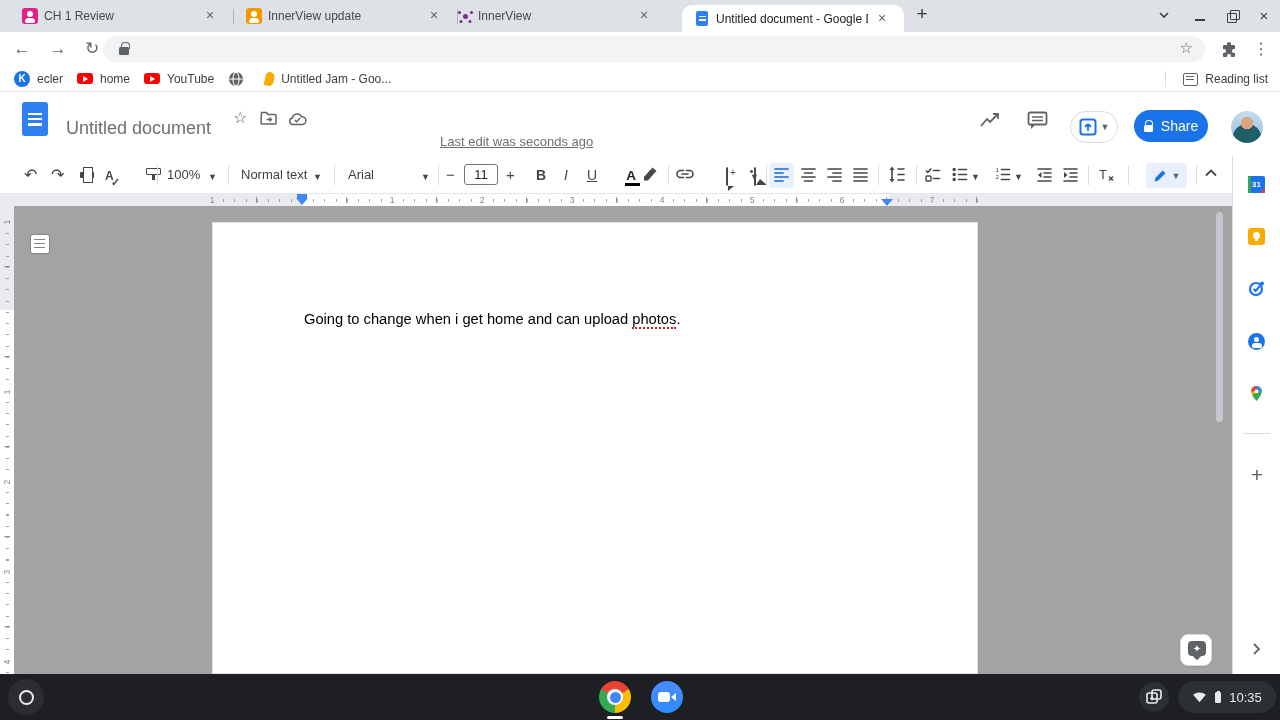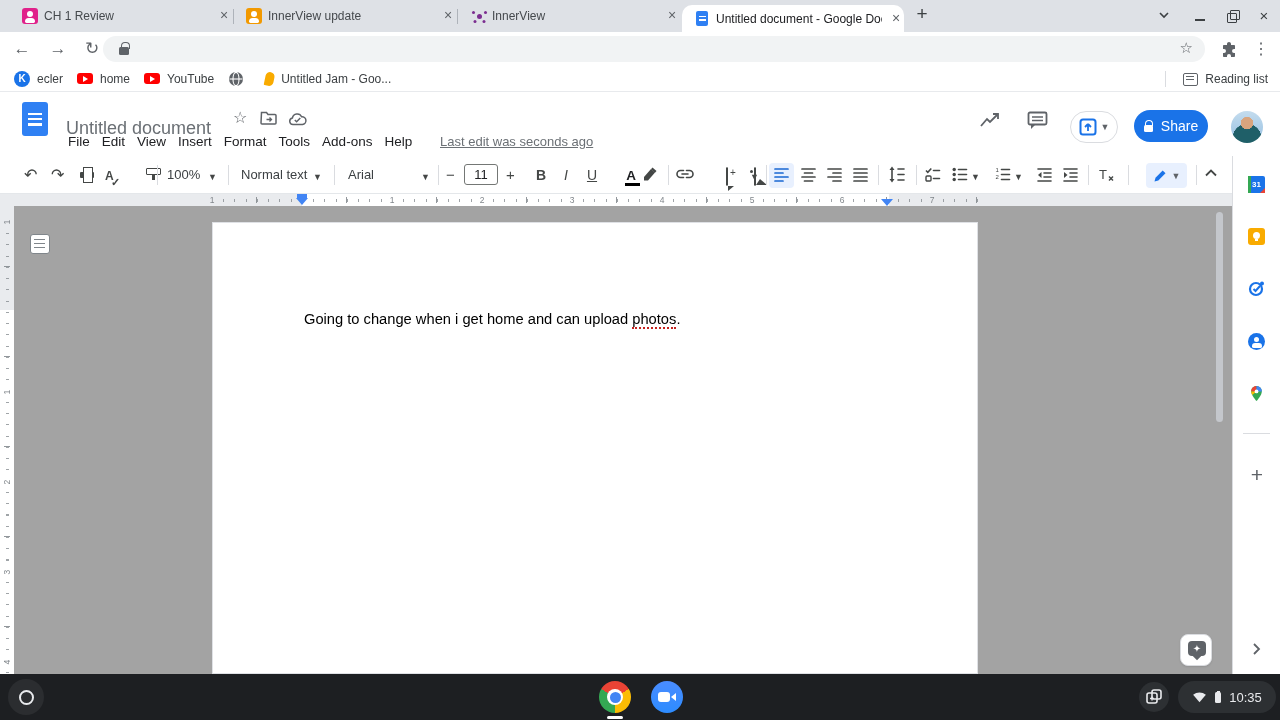--- a/index.html
+++ b/index.html
@@ -1,21 +1,21 @@
 <!DOCTYPE html>
 <html><head>
 <meta charset="utf-8">
 <style>
   * { margin:0; padding:0; box-sizing:border-box; }
   html,body { width:1280px; height:720px; overflow:hidden; font-family:"Liberation Sans",sans-serif; background:#fff; }
   body { position:relative; }
 
   
   #tabstrip { position:absolute; left:0; top:0; width:1280px; height:32px; background:#dee1e6; }
-  .tab { position:absolute; top:0; height:32px; display:flex; align-items:center; padding:0 0 0 12px; width:222px; }
+  .tab { position:absolute; top:0; height:32px; display:flex; align-items:center; padding:0 14px 0 12px; width:222px; }
   .tab .title { flex:1; font-size:12px; color:#45494d; white-space:nowrap; overflow:hidden; margin:0 6px; }
   .tab .close { color:#5f6368; font-size:14px; line-height:14px; width:16px; height:16px; text-align:center; border-radius:50%; cursor:default; }
   .tab.active { background:#fff; border-radius:10px 10px 0 0; top:5px; height:27px; }
   .tabsep { position:absolute; top:9px; width:1px; height:15px; background:#9aa0a6; opacity:.7; }
   .favsq { width:16px; height:16px; border-radius:3px; position:relative; flex:none; }
   .person::before { content:""; position:absolute; left:5px; top:2.5px; width:6px; height:6px; border-radius:50%; background:#fff; }
   .person::after  { content:""; position:absolute; left:3px; top:10px; width:10px; height:4.5px; border-radius:5px 5px 2px 2px; background:#fff; }
   .docsfav { width:12px; height:15px; background:#2f80f3; border-radius:2px; position:relative; flex:none; margin:0 2px; }
   .docsfav::after { content:""; position:absolute; left:2.5px; top:4.5px; width:7px; height:7px;
       background:repeating-linear-gradient(#fff 0 1.4px, transparent 1.4px 3.4px); }
@@ -172,21 +172,21 @@
     <span class="title">CH 1 Review</span>
     <span class="close">×</span>
   </div>
   <span class="tabsep" style="left:233px"></span>
   <div class="tab" style="left:234px">
     <span class="favsq person" style="background:#f29900"></span>
     <span class="title">InnerView update</span>
     <span class="close">×</span>
   </div>
   <span class="tabsep" style="left:457px"></span>
-  <div class="tab" style="left:458px">
+  <div class="tab" style="left:444px">
     <span class="ivfav">
         <i></i>
       </span>
     <span class="title">InnerView</span>
     <span class="close">×</span>
   </div>
   <div class="tab active" style="left:682px">
     <span class="docsfav"></span>
     <span class="title" style="color:#202124">Untitled document - Google Docs</span>
     <span class="close">×</span>
@@ -259,30 +259,20 @@
         <path d="M1.5 1.5h5l1.5 2h7a1 1 0 011 1V12a1 1 0 01-1 1h-13a1 1 0 01-1-1z" fill="none" stroke="#5f6368" stroke-width="1.5"></path>
         <path d="M6.5 8.5h4.5M9.5 6.5l2 2-2 2" fill="none" stroke="#5f6368" stroke-width="1.3"></path>
       </svg>
   </span>
   <span class="title-ic" style="left:288px; top:20px">
     <svg width="19" height="14" viewBox="0 0 19 14">
         <path d="M14.5 12.5H5a3.3 3.3 0 01-.55-6.55A4.8 4.8 0 0113.6 4.8 3.6 3.6 0 0114.5 12.5z" fill="none" stroke="#5f6368" stroke-width="1.5"></path>
         <path d="M6.8 8l1.8 1.8L12.3 6" fill="none" stroke="#5f6368" stroke-width="1.5"></path>
       </svg>
   </span>
-  <nav id="menubar">
-      <span class="menu-item">File</span>
-      <span class="menu-item">Edit</span>
-      <span class="menu-item">View</span>
-      <span class="menu-item">Insert</span>
-      <span class="menu-item">Format</span>
-      <span class="menu-item">Tools</span>
-      <span class="menu-item">Add-ons</span>
-      <span class="menu-item">Help</span>
-    </nav>
   <span id="lastedit">Last edit was seconds ago</span>
   <span class="hdr-right-ic" style="left:979px">
     <svg width="22" height="20" viewBox="0 0 22 20">
         <polyline points="2,16 8,9 11,12 19,4" fill="none" stroke="#5f6368" stroke-width="1.8"></polyline>
         <polyline points="14,4 19,4 19,9" fill="none" stroke="#5f6368" stroke-width="1.8"></polyline>
       </svg>
   </span>
   <span class="hdr-right-ic" style="left:1027px; top:19px">
     <svg width="21" height="20" viewBox="0 0 21 20">
         <rect x="1.5" y="1.5" width="18" height="12" rx="1.5" fill="none" stroke="#5f6368" stroke-width="1.8"></rect>

